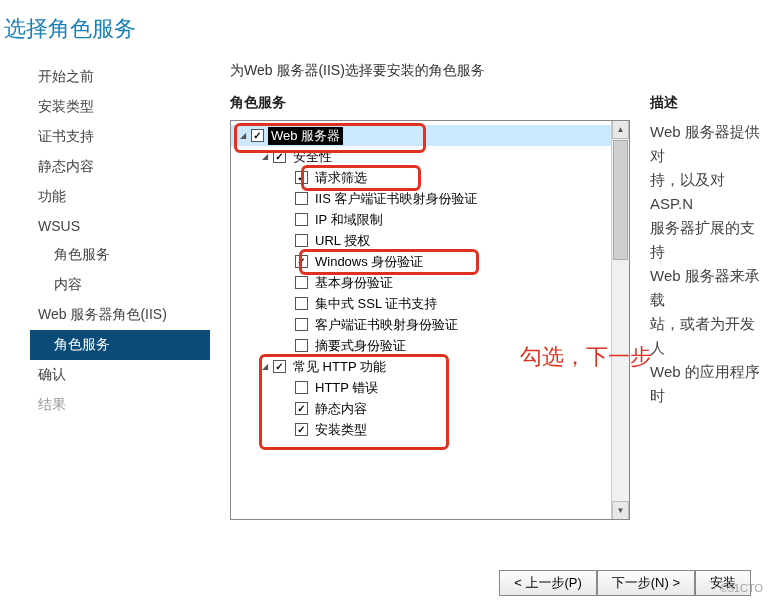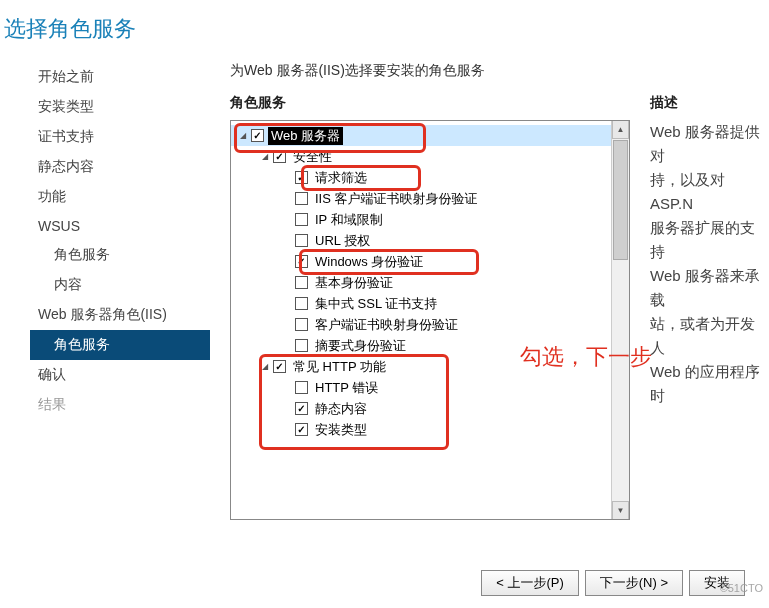--- a/index.html
+++ b/index.html
@@ -38,21 +38,21 @@
     
     .scrollbar-v { position: absolute; right: 0; top: 0; bottom: 0; width: 18px; background: #f0f0f0; border-left: 1px solid #ccc; }
     .sb-btn { height: 18px; background: #e8e8e8; border: 1px solid #bbb; display: flex; align-items: center; justify-content: center; font-size: 8px; color: #555; }
     .sb-btn.up { border-top: none; }
     .sb-btn.down { position: absolute; bottom: 0; left: 0; right: 0; border-bottom: none; }
     .sb-thumb { position: absolute; left: 1px; right: 1px; top: 19px; height: 120px; background: #cfcfcf; border: 1px solid #aaa; }
     
     .redbox { position: absolute; border: 3px solid #e03020; border-radius: 6px; pointer-events: none; }
     .annotation { position: absolute; color: #e03020; font-size: 22px; line-height: 1.5; pointer-events: none; }
     
-    .footer { position: absolute; bottom: 12px; right: 24px; display: flex; gap: 6px; align-items: center; }
+    .footer { position: absolute; bottom: 12px; right: 18px; display: flex; align-items: center; }
     .btn { border: 1px solid #888; background: linear-gradient(#fdfdfd,#e9e9e9); padding: 3px 14px; font-size: 13px; cursor: pointer; }
     .watermark { position: absolute; right: 6px; bottom: 14px; font-size: 11px; color: rgba(150,150,150,.85); margin-top: 48px; }
   </style>
 </head>
 <body>
 
 <div class="header-title">选择角色服务</div>
 
 <div class="content-wrap">
   <div class="sidebar" id="sidebar">

